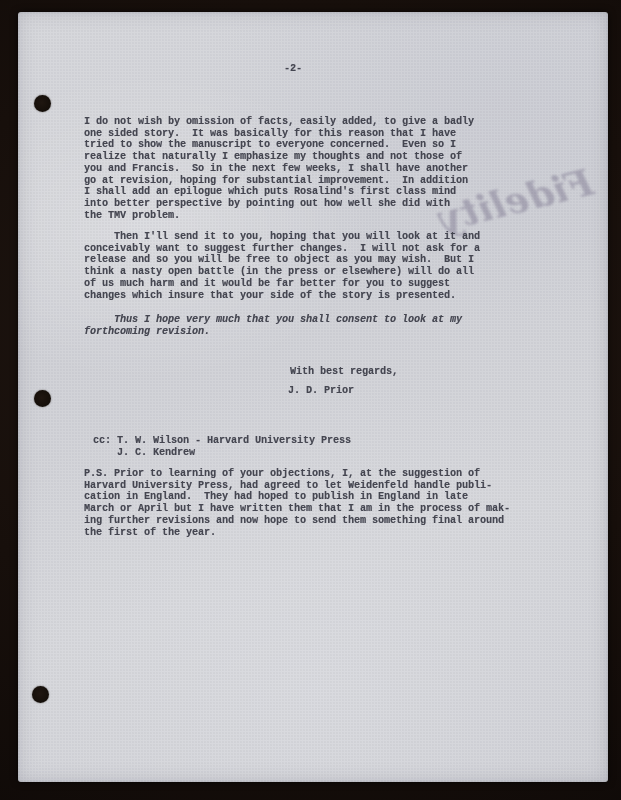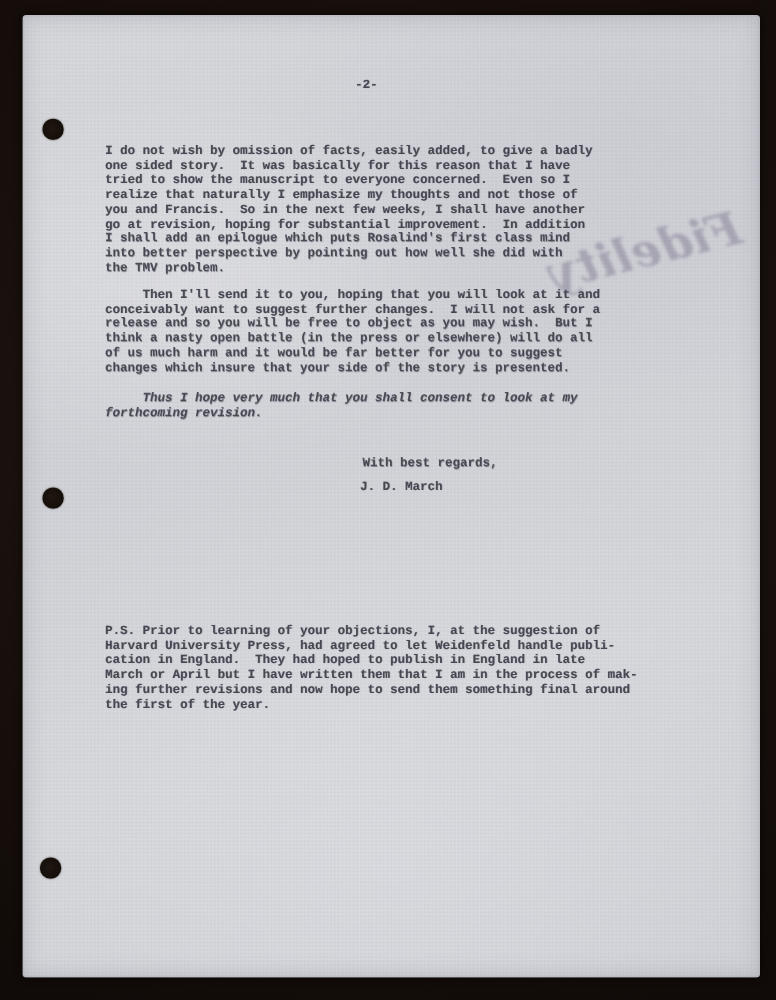--- a/index.html
+++ b/index.html
@@ -41,21 +41,21 @@
     white-space: pre;
     text-shadow: 0.3px 0.3px 0.6px rgba(66,67,82,0.55);
   }
   .page-number { left: 266px; top: 51px; }
   .para-1   { left: 66px;  top: 104px; }
   .para-2   { left: 66px;  top: 219px; }
   .para-3   { left: 66px;  top: 302px; font-style: italic; }
   .closing  { left: 272px; top: 354px; }
   .signature{ left: 270px; top: 373px; }
   .cc-block { left: 75px;  top: 423px; }
-  .ps-block { left: 66px;  top: 456px; margin-top: 32px; }
+  .ps-block { left: 66px;  top: 456px; }
   .stamp {
     position: absolute;
     left: 408px; top: 146px;
     width: 180px; height: 84px;
     font-family: "DejaVu Serif", serif;
     font-style: italic;
     font-weight: 700;
     font-size: 37px;
     color: rgba(104,98,126,0.38);
     transform: rotate(-14deg) scaleX(-1);
@@ -102,22 +102,24 @@
 go at revision, hoping for substantial improvement.  In addition
 I shall add an epilogue which puts Rosalind's first class mind
 into better perspective by pointing out how well she did with
 the TMV problem.</div>
 
     <div class="typed para-3">     Thus I hope very much that you shall consent to look at my
 forthcoming revision.</div>
 
     <div class="typed closing">With best regards,</div>
 
-    <div class="typed signature">J. D. March</div>
+    <div class="typed signature">J. D. Prior</div>
 
+    <div class="typed cc-block">cc: T. W. Wilson - Harvard University Press
+    J. C. Kendrew</div>
 
     <div class="typed ps-block">P.S. Prior to learning of your objections, I, at the suggestion of
 Harvard University Press, had agreed to let Weidenfeld handle publi-
 cation in England.  They had hoped to publish in England in late
 March or April but I have written them that I am in the process of mak-
 ing further revisions and now hope to send them something final around
 the first of the year.</div>
 
   </div>
 

